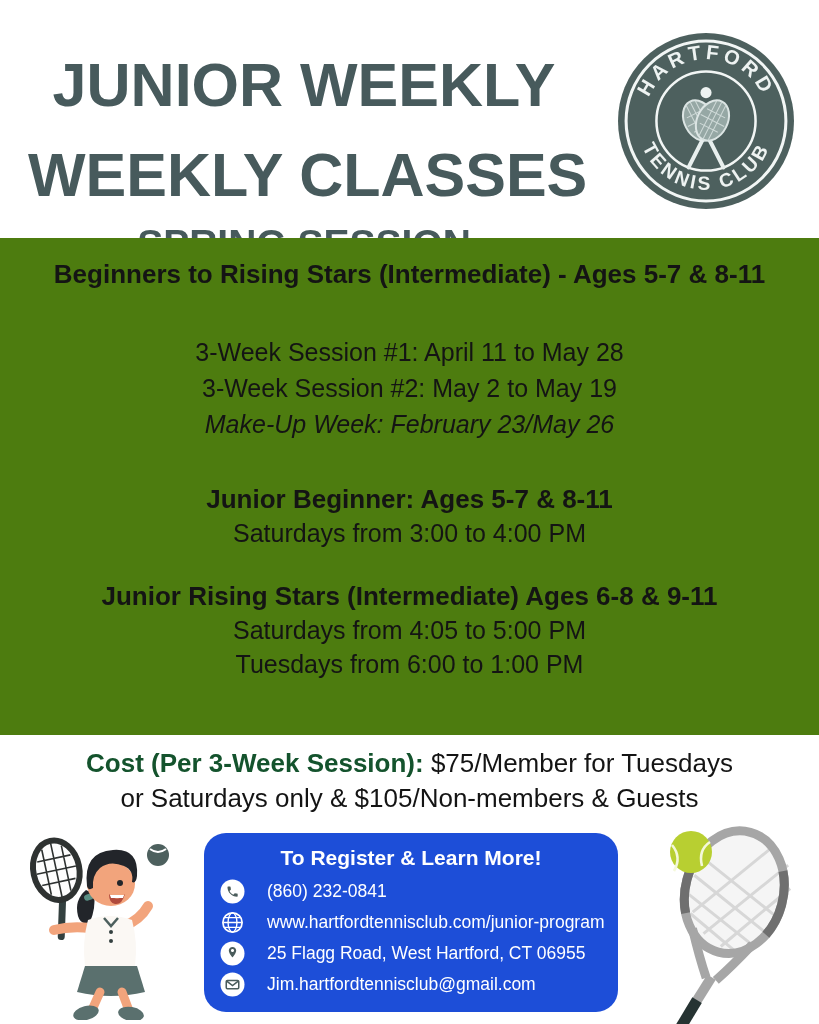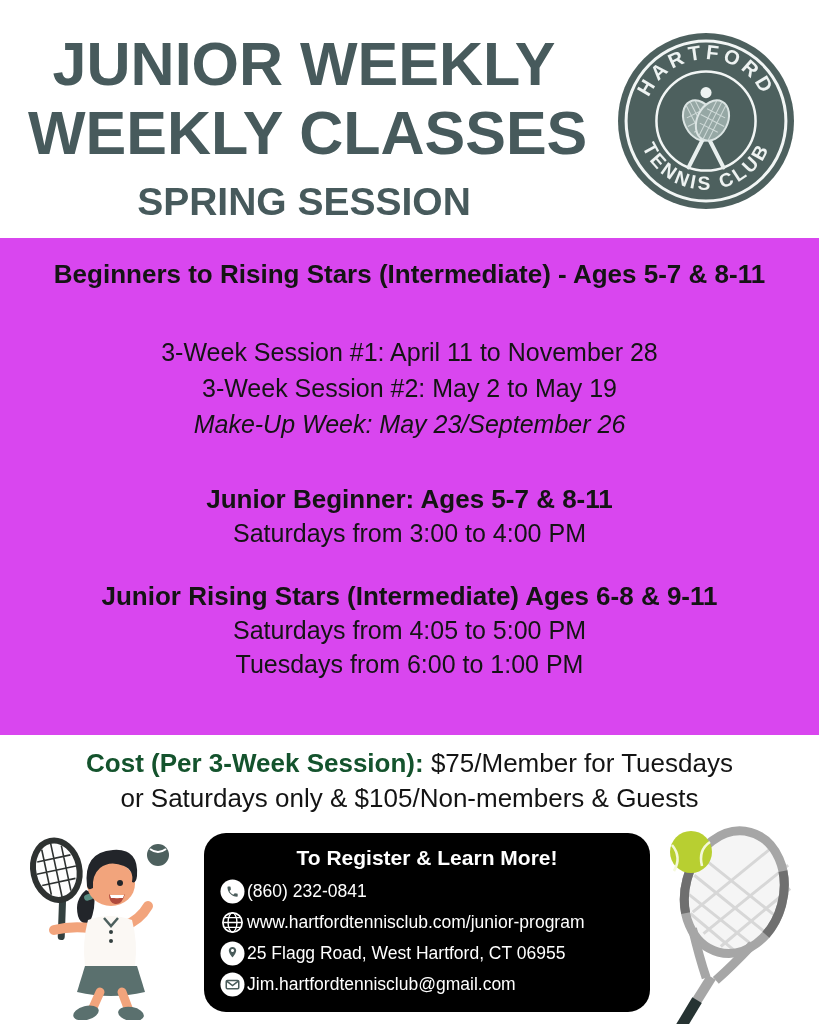--- a/index.html
+++ b/index.html
@@ -1,42 +1,42 @@
 <!DOCTYPE html>
 <html><head>
 <meta charset="utf-8">
 <style>
   * { margin:0; padding:0; box-sizing:border-box; }
   body { font-family:"Liberation Sans", sans-serif; background:#ffffff; }
   .poster { position:relative; width:819px; height:1024px; background:#ffffff; overflow:hidden; }
 
   
   .title-block { position:absolute; left:28px; top:30px; width:552px; text-align:center; color:#475a5c; }
-  .title-line { font-size:61px; font-weight:800; letter-spacing:0px; line-height:69px; white-space:nowrap; }
+  .title-line { font-size:61px; font-weight:800; letter-spacing:0px; line-height:69px; white-space:nowrap;margin-top:21px; }
   .subtitle { font-size:39px; font-weight:700; letter-spacing:0px; margin-top:12px; }
   .logo { position:absolute; left:618px; top:33px; width:176px; height:176px; }
 
   
-  .band { position:absolute; left:0; top:238px; width:819px; height:497px; background:#d946ef; text-align:center; color:#141414; }
+  .band { position:absolute; left:0; top:238px; width:819px; height:497px; background:#4d7c0f; text-align:center; color:#141414; }
   .band-heading { margin-top:21px; font-size:26px; font-weight:700; }
   .sessions { margin-top:44px; font-size:25px; line-height:36px; }
   .makeup { font-style:italic; }
   .class-block-1 { margin-top:40px; }
   .class-block-2 { margin-top:29px; }
   .class-title { font-size:26px; font-weight:700; line-height:34px; }
   .class-time { font-size:25px; line-height:34px; }
 
   
   .cost { position:absolute; left:80px; top:746px; width:659px; text-align:center; font-size:26px; line-height:35px; color:#141414; }
   .cost-label { font-weight:700; color:#14532d; }
 
   
-  .card { position:absolute; left:204px; top:833px; width:446px; height:179px; background:#000000; border-radius:22px; padding:13px 16px 10px 16px; color:#ffffff; }
+  .card { position:absolute; left:204px; top:833px; width:414px; height:179px; background:#1d4ed8; border-radius:22px; padding:13px 16px 10px 16px; color:#ffffff; }
   .card-heading { text-align:center; font-size:21px; font-weight:700; margin-bottom:9px; }
-  .card-row { display:flex; align-items:center; gap:2px; margin:6px 0; font-size:17.5px; white-space:nowrap; }
+  .card-row { display:flex; align-items:center; gap:22px; margin:6px 0; font-size:17.5px; white-space:nowrap; }
   .card-row svg { flex:0 0 auto; }
 
   
   .girl { position:absolute; left:12px; top:828px; width:172px; height:192px; }
   .racket-art { position:absolute; left:638px; top:812px; width:172px; height:212px; }
 </style>
 </head>
 <body>
 
 <div class="poster">
@@ -73,23 +73,23 @@
         <ellipse cx="0" cy="-14" rx="15" ry="21" fill="#96a8a5" stroke="#dce5e4" stroke-width="2"></ellipse>
         <path d="M-10,-22 H10 M-13,-14 H13 M-10,-6 H10 M-5,-33 V5 M0,-35 V7 M5,-33 V5" stroke="#cfdad8" stroke-width="1"></path>
       </g>
       <circle cx="87" cy="59" r="5.5" fill="#eef3f2"></circle>
     </g>
   </svg>
 
   <div class="band">
     <div class="band-heading">Beginners to Rising Stars (Intermediate) - Ages 5-7 &amp; 8-11</div>
     <div class="sessions">
-      <div>3-Week Session #1: April 11 to November 28</div>
+      <div>3-Week Session #1: April 11 to May 28</div>
       <div>3-Week Session #2: May 2 to May 19</div>
-      <div class="makeup">Make-Up Week: May 23/September 26</div>
+      <div class="makeup">Make-Up Week: February 23/May 26</div>
     </div>
     <div class="class-block-1">
       <div class="class-title">Junior Beginner: Ages 5-7 &amp; 8-11</div>
       <div class="class-time">Saturdays from 3:00 to 4:00 PM</div>
     </div>
     <div class="class-block-2">
       <div class="class-title">Junior Rising Stars (Intermediate) Ages 6-8 &amp; 9-11</div>
       <div class="class-time">Saturdays from 4:05 to 5:00 PM</div>
       <div class="class-time">Tuesdays from 6:00 to 1:00 PM</div>
     </div>

